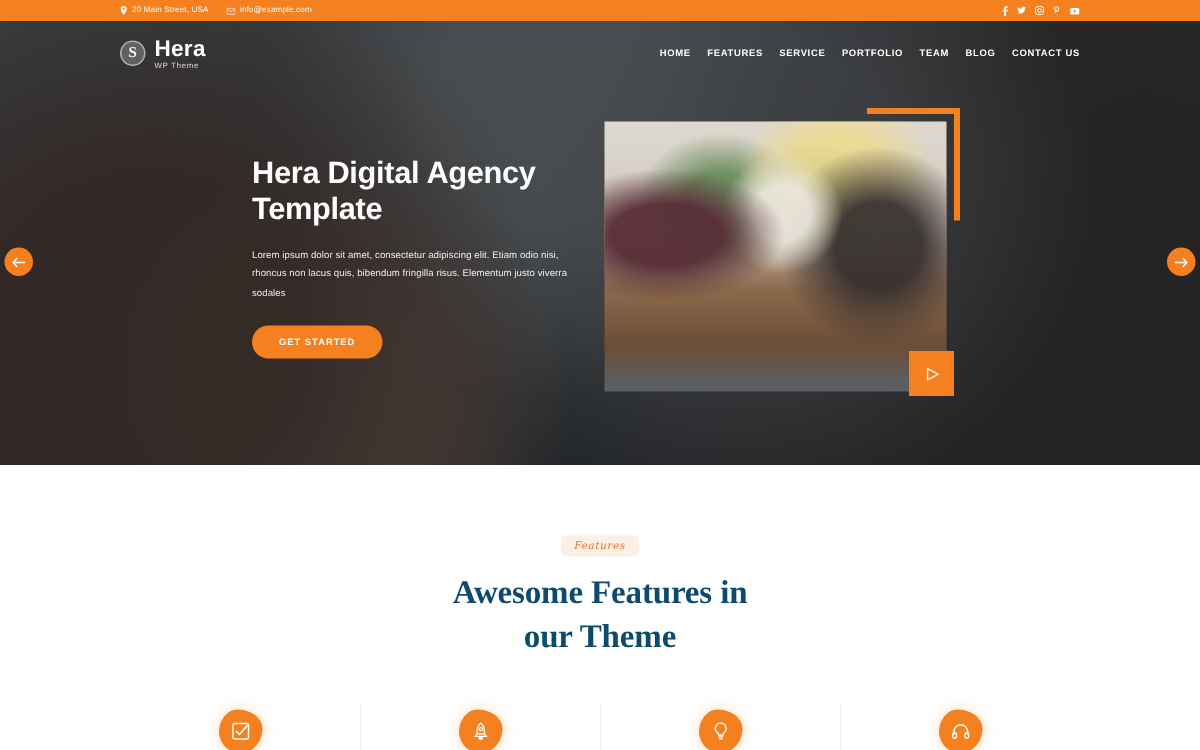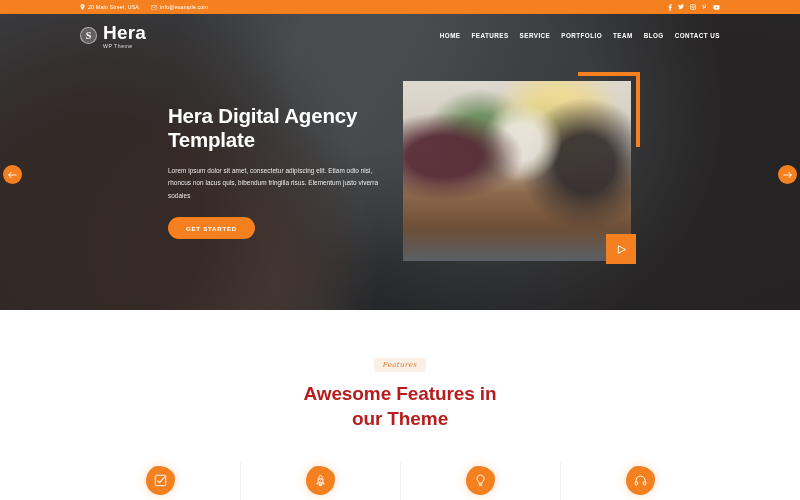--- a/index.html
+++ b/index.html
@@ -57,21 +57,21 @@
   .header-inner { width:640px; margin:0 auto; display:flex; align-items:center; justify-content:space-between; }
   .brand { display:flex; align-items:center; gap:6px; }
   .brand-mark {
     width:17px; height:17px; border-radius:50%;
     background:rgba(255,255,255,.22);
     border:1px solid rgba(255,255,255,.5);
     display:flex; align-items:center; justify-content:center;
     color:#fff; font-size:10px; font-family:"Liberation Serif", serif; font-weight:bold;
   }
   .brand-text { line-height:1; }
-  .brand-name { color:#fff; font-size:19px; font-weight:bold; letter-spacing:.2px; }
+  .brand-name { color:#fff; font-size:15px; font-weight:bold; letter-spacing:.2px; }
   .brand-sub { color:rgba(255,255,255,.82); font-size:5.2px; letter-spacing:.5px; margin-top:2px; }
   .nav { display:flex; align-items:center; gap:11px; }
   .nav a {
     color:#fff; text-decoration:none;
     font-size:6.3px; font-weight:bold; letter-spacing:.45px;
     white-space:nowrap;
   }
 
   
   .hero-content { position:absolute; inset:0; z-index:20;border-radius:14px; }
@@ -146,23 +146,23 @@
     color:#E8762A;
     font-family:"DejaVu Serif", serif;
     font-style:italic;
     font-size:7px;
     letter-spacing:.4px;
     padding:3px 9px;
     border-radius:3px;
   }
   .features-title {
     margin-top:9px;
-    color:#b91c1c;
-    font-size:19px; font-weight:bold;
-    line-height:1.32; letter-spacing:-.1px;
+    color:#0c4a6e;
+    font-size:22px; font-weight:bold;
+    line-height:1.32; letter-spacing:-.1px;font-family:Liberation Serif, serif;
   }
   .cards {
     width:640px; margin:35px auto 0;
     display:grid; grid-template-columns:repeat(4,1fr);
   }
   .card { text-align:center; padding:0 8px; position:relative; }
   .card + .card::before {
     content:""; position:absolute; left:0; top:-4px; bottom:-30px;
     width:1px; background:#F0F0F2;
   }

